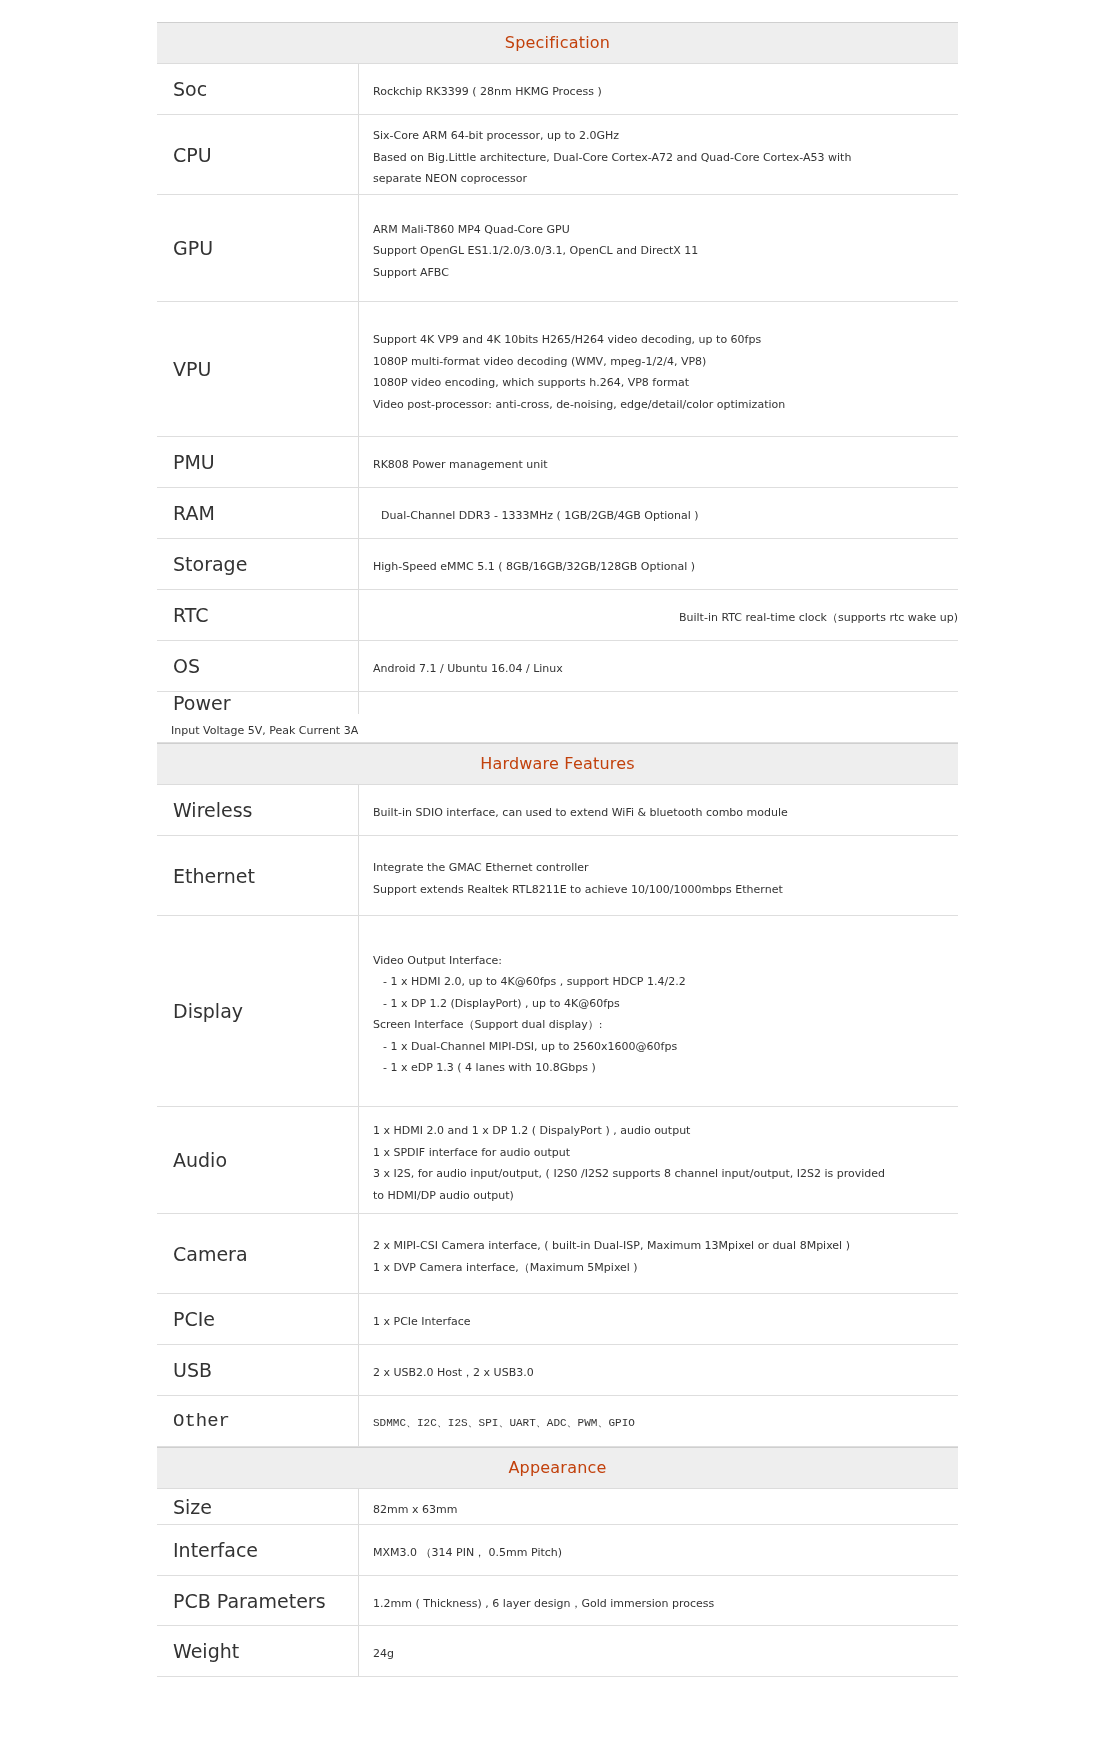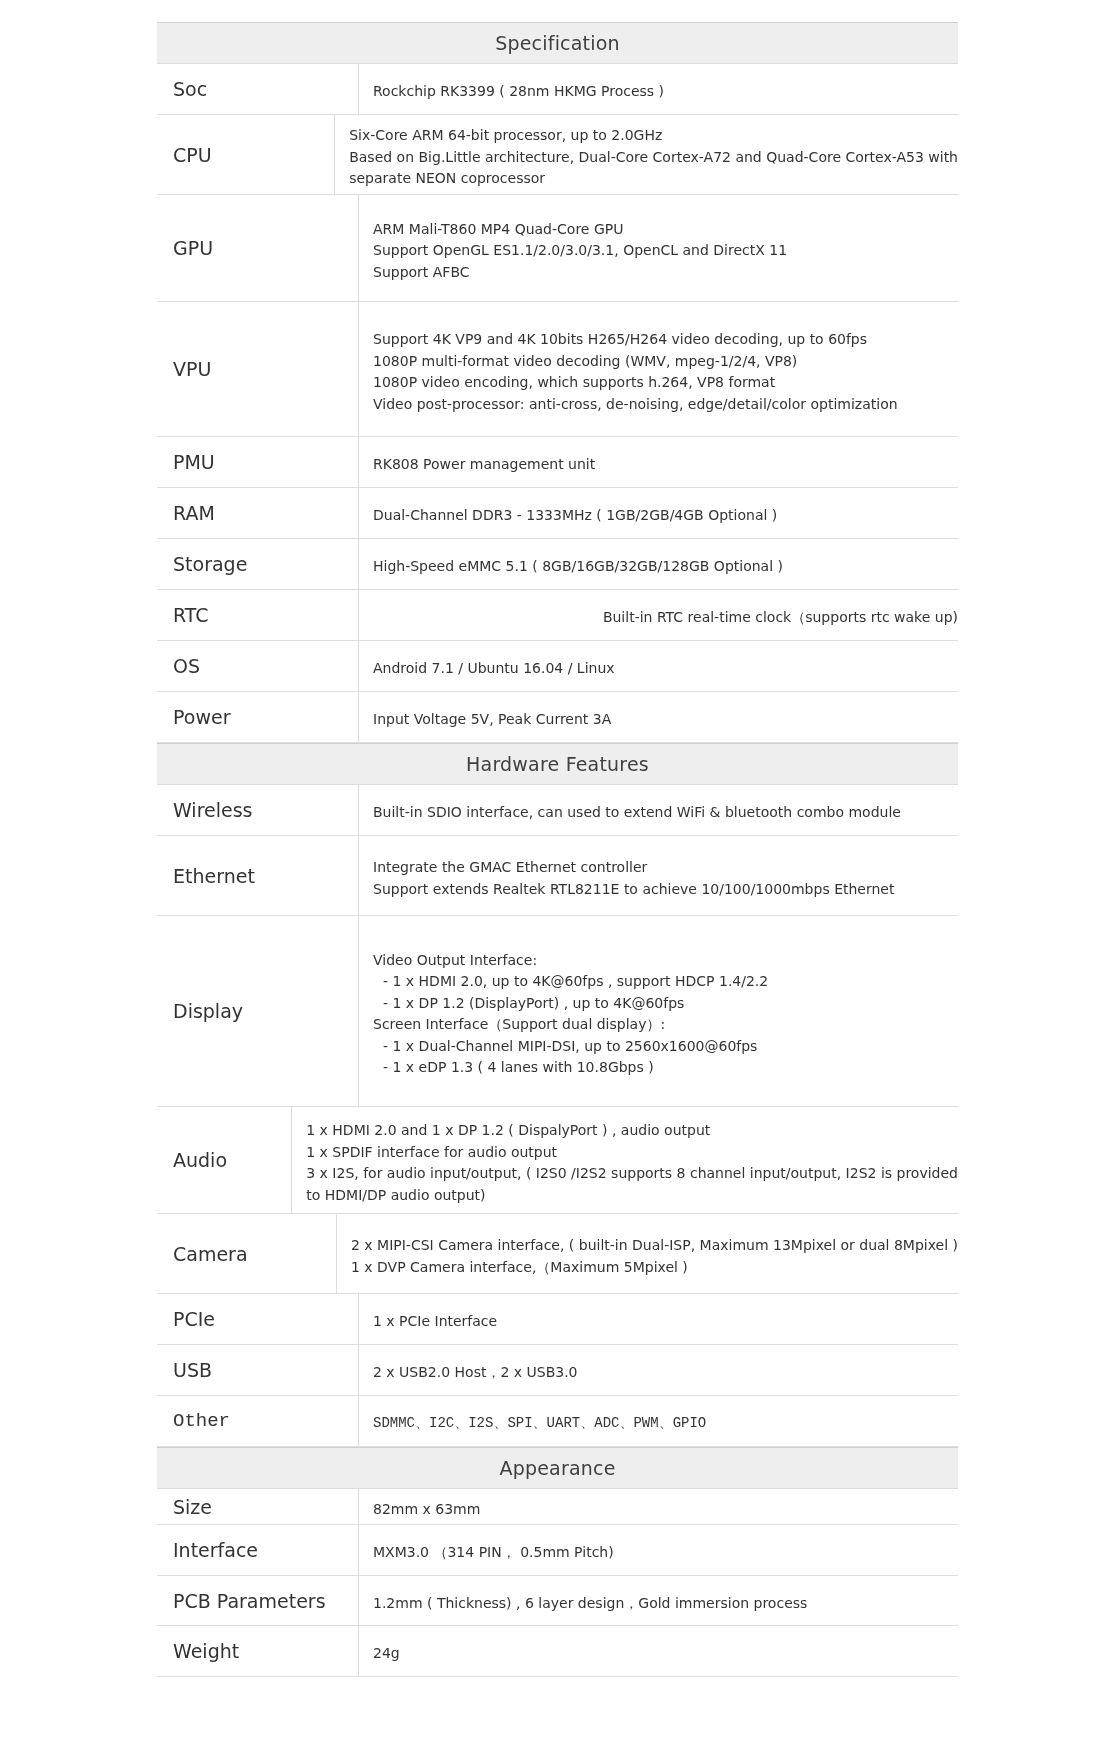--- a/index.html
+++ b/index.html
@@ -8,36 +8,36 @@
     font-family: "DejaVu Sans", "Liberation Sans", sans-serif;
     color: #333333;
   }
   .spec-table {
     position: absolute; left: 157px; top: 22px; width: 801px;
     border-collapse: collapse;
   }
   .section-header {
     height: 40px; background: #eeeeee;
     border-top: 1px solid #cfcfcf; border-bottom: 1px solid #dcdcdc;
-    text-align: center; font-size: 19px; color: #404040;
+    text-align: center; font-size: 16px; color: #c2410c;
     line-height: 40px; letter-spacing: 0.2px;
   }
   .row {
     display: flex; border-bottom: 1px solid #dedede; box-sizing: border-box;
   }
   .row-label {
     width: 202px; box-sizing: border-box; padding-left: 16px;
     border-right: 1px solid #dcdcdc;
     display: flex; align-items: center;
     font-size: 19px;
   }
   .row-value {
     flex: 1; padding-left: 14px; box-sizing: border-box;
     display: flex; flex-direction: column; justify-content: center;
-    font-size: 14px; line-height: 21.5px; white-space: nowrap; margin-top: 6px;
+    font-size: 11px; line-height: 21.5px; white-space: nowrap; margin-top: 6px;
   }
   .row-value .line.indent { padding-left: 10px; }
 </style>
 </head>
 <body>
 
 <div class="spec-table" id="spec-table">
     <div class="section-header">Specification</div>
     <div class="row" style="height: 51px;">
       <div class="row-label">Soc</div>
@@ -69,21 +69,21 @@
         <div class="line">1080P video encoding, which supports h.264, VP8 format</div>
         <div class="line">Video post-processor: anti-cross, de-noising, edge/detail/color optimization</div>
       </div>
     </div>
     <div class="row" style="height: 51px;">
       <div class="row-label">PMU</div>
       <div class="row-value">
         <div class="line">RK808 Power management unit</div>
       </div>
     </div>
-    <div class="row" style="height: 51px;">
+    <div class="row" style="height: 51px; gap: 8px;">
       <div class="row-label">RAM</div>
       <div class="row-value">
         <div class="line">Dual-Channel DDR3 - 1333MHz ( 1GB/2GB/4GB Optional )</div>
       </div>
     </div>
     <div class="row" style="height: 51px;">
       <div class="row-label">Storage</div>
       <div class="row-value">
         <div class="line">High-Speed eMMC 5.1 ( 8GB/16GB/32GB/128GB Optional )</div>
       </div>
@@ -93,21 +93,21 @@
       <div class="row-value">
         <div class="line">Built-in RTC real-time clock（supports rtc wake up)</div>
       </div>
     </div>
     <div class="row" style="height: 51px;">
       <div class="row-label">OS</div>
       <div class="row-value">
         <div class="line">Android 7.1 / Ubuntu 16.04 / Linux</div>
       </div>
     </div>
-    <div class="row" style="height: 51px;">
+    <div class="row" style="height: 51px; flex-direction: column;">
       <div class="row-label">Power</div>
       <div class="row-value">
         <div class="line">Input Voltage 5V, Peak Current 3A</div>
       </div>
     </div>
     <div class="section-header">Hardware Features</div>
     <div class="row" style="height: 51px;">
       <div class="row-label">Wireless</div>
       <div class="row-value">
         <div class="line">Built-in SDIO interface, can used to extend WiFi &amp; bluetooth combo module</div>

